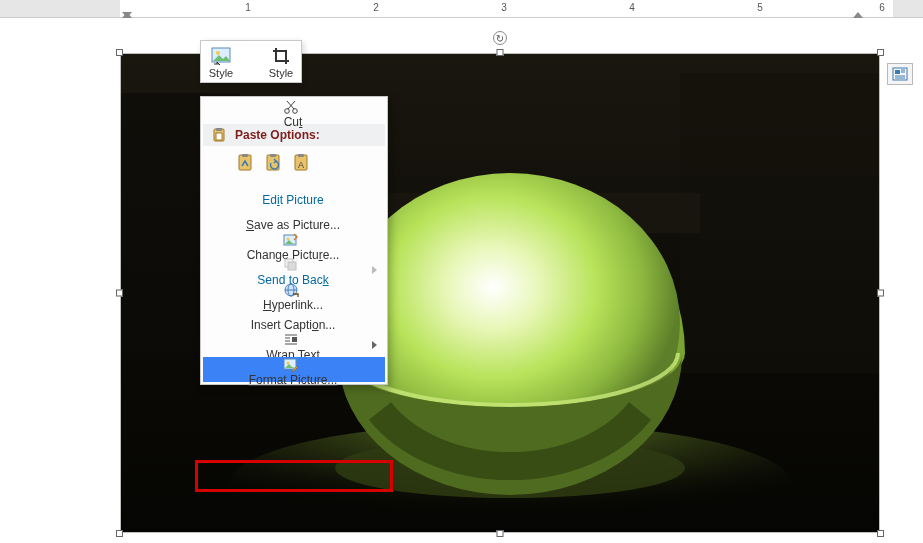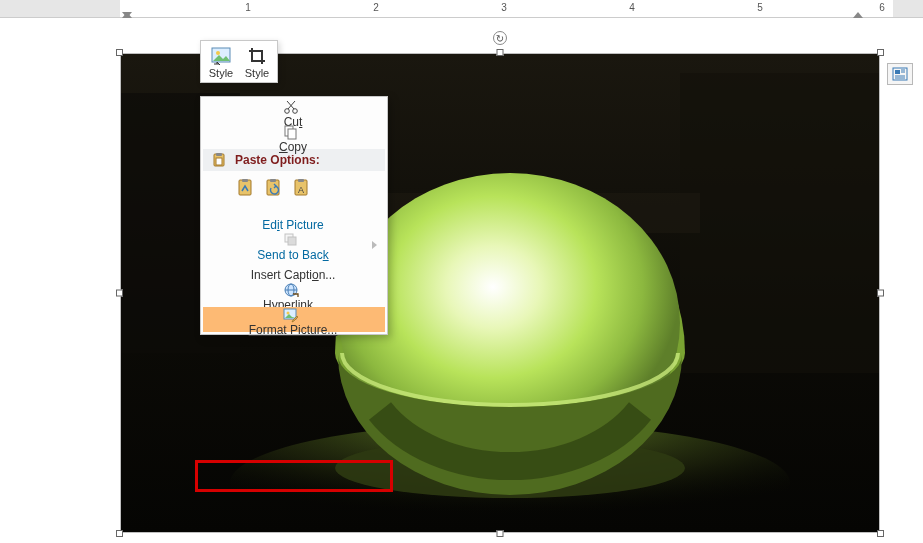--- a/index.html
+++ b/index.html
@@ -114,20 +114,21 @@
   
   .mini-toolbar {
     position: absolute;
     left: 200px;
     top: 22px;
     background: #fff;
     border: 1px solid #c8c8c8;
     box-shadow: 2px 2px 6px rgba(0,0,0,.15);
     display: flex;
     padding: 2px;
+    gap: 24px;
   }
   .mini-toolbar .tb-item {
     width: 36px;
     text-align:center;
     padding: 2px 0 1px;
     cursor: default;
   }
   .tb-icon { height: 22px; display:flex;align-items:center;justify-content:center;}
   .tb-label { font-size: 11px; color:#333; }
 
@@ -144,21 +145,21 @@
   }
   .ctx-item {
     display: flex;
     align-items: center;
     height: 25px;
     padding: 0 6px 0 4px;
     color: #333;
     position: relative;
     flex-direction: column;
   }
-  .ctx-item.hover { background: #fdba74; text-decoration: underline; }
+  .ctx-item.hover { background: #3b82f6; text-decoration: underline; }
   .ctx-item.disabled { color: #0369a1; }
   .ctx-icon {
     width: 24px; height: 20px;
     display:flex;align-items:center;justify-content:center;
     margin-right: 4px;
     color: #556;
   }
   .ctx-item.disabled .ctx-icon { opacity:.5;}
   .ctx-label .ul { text-decoration: underline; }
   .ctx-arrow {
@@ -306,29 +307,20 @@
         <svg width="16" height="16" viewBox="0 0 16 16">
             <circle cx="4" cy="12" r="2.3" fill="none" stroke="#444"></circle>
             <circle cx="12" cy="12" r="2.3" fill="none" stroke="#444"></circle>
             <line x1="5" y1="10" x2="12" y2="2" stroke="#444"></line>
             <line x1="11" y1="10" x2="4" y2="2" stroke="#444"></line>
           </svg>
       </span>
       <span class="ctx-label">Cu<span class="ul">t</span></span>
     </div>
 
-    <div class="ctx-item">
-      <span class="ctx-icon">
-        <svg width="16" height="16" viewBox="0 0 16 16">
-            <rect x="2" y="2" width="8" height="10" fill="#fff" stroke="#777"></rect>
-            <rect x="5" y="5" width="8" height="10" fill="#fff" stroke="#777"></rect>
-          </svg>
-      </span>
-      <span class="ctx-label"><span class="ul">C</span>opy</span>
-    </div>
 
     <div class="ctx-header">
       <span class="ctx-icon">
         <svg width="16" height="16" viewBox="0 0 16 16">
             <rect x="3" y="2" width="10" height="12" rx="1" fill="#e8c36a" stroke="#a3792a"></rect>
             <rect x="5" y="1" width="6" height="3" rx="1" fill="#888"></rect>
             <rect x="5" y="6" width="6" height="7" fill="#fff" stroke="#a3792a"></rect>
           </svg>
       </span>
       <span>Paste Options:</span>
@@ -356,52 +348,80 @@
             <text x="9" y="15" font-size="9" text-anchor="middle" fill="#444">A</text>
           </svg>
       </div>
     </div>
 
     <div class="ctx-item disabled">
       <span class="ctx-icon"></span>
       <span class="ctx-label">Ed<span class="ul">i</span>t Picture</span>
     </div>
 
-
+    <div class="ctx-item">
+      <span class="ctx-icon"></span>
+      <span class="ctx-label"><span class="ul">S</span>ave as Picture...</span>
+    </div>
+
+    <div class="ctx-item">
+      <span class="ctx-icon">
+        <svg width="16" height="16" viewBox="0 0 16 16">
+            <rect x="1" y="3" width="12" height="10" fill="#dceeff" stroke="#5b8bb5"></rect>
+            <circle cx="5" cy="7" r="1.5" fill="#f2c94c"></circle>
+            <path d="M2 12 L6 8 L9 11 L13 12 Z" fill="#6fbf73"></path>
+            <path d="M11 2 L14 5 L11 8" fill="none" stroke="#d07a2a" stroke-width="1.3"></path>
+          </svg>
+      </span>
+      <span class="ctx-label">Change Pictu<span class="ul">r</span>e...</span>
+    </div>
 
 
 
     <div class="ctx-item disabled">
       <span class="ctx-icon">
         <svg width="16" height="16" viewBox="0 0 16 16">
             <rect x="2" y="2" width="8" height="8" fill="#eee" stroke="#888"></rect>
             <rect x="5" y="5" width="8" height="8" fill="#bbb" stroke="#888"></rect>
           </svg>
       </span>
       <span class="ctx-label">Send to Bac<span class="ul">k</span></span>
       <span class="ctx-arrow"></span>
-    </div>
-
-    <div class="ctx-item">
-      <span class="ctx-icon"></span>
-      <span class="ctx-label">Insert Capti<span class="ul">o</span>n...</span>
     </div>
 
     <div class="ctx-item">
       <span class="ctx-icon">
         <svg width="16" height="16" viewBox="0 0 16 16">
             <circle cx="8" cy="8" r="6" fill="#cfe6ff" stroke="#4a7fb5"></circle>
             <ellipse cx="8" cy="8" rx="3" ry="6" fill="none" stroke="#4a7fb5"></ellipse>
             <line x1="2" y1="8" x2="14" y2="8" stroke="#4a7fb5"></line>
             <path d="M10 12 L15 12 L15 15" fill="none" stroke="#6b4a1a" stroke-width="1.3"></path>
           </svg>
       </span>
       <span class="ctx-label"><span class="ul">H</span>yperlink...</span>
     </div>
 
+    <div class="ctx-item">
+      <span class="ctx-icon"></span>
+      <span class="ctx-label">Insert Capti<span class="ul">o</span>n...</span>
+    </div>
+
+    <div class="ctx-item">
+      <span class="ctx-icon">
+        <svg width="16" height="16" viewBox="0 0 16 16">
+            <line x1="2" y1="3" x2="14" y2="3" stroke="#555"></line>
+            <line x1="2" y1="6" x2="7" y2="6" stroke="#555"></line>
+            <rect x="9" y="5" width="5" height="5" fill="#555"></rect>
+            <line x1="2" y1="9" x2="7" y2="9" stroke="#555"></line>
+            <line x1="2" y1="12" x2="14" y2="12" stroke="#555"></line>
+          </svg>
+      </span>
+      <span class="ctx-label"><span class="ul">W</span>rap Text</span>
+      <span class="ctx-arrow"></span>
+    </div>
 
 
     <div class="ctx-item hover">
       <span class="ctx-icon">
         <svg width="16" height="16" viewBox="0 0 16 16">
             <rect x="1" y="2" width="12" height="10" fill="#dceeff" stroke="#5b8bb5"></rect>
             <circle cx="5" cy="6" r="1.5" fill="#f2c94c"></circle>
             <path d="M2 11 L6 7 L9 10 L13 11 Z" fill="#6fbf73"></path>
             <path d="M14 9 L10 13 L9 15 L11 14 L15 10 Z" fill="#d8a64a" stroke="#8a6520" stroke-width=".6"></path>
           </svg>

